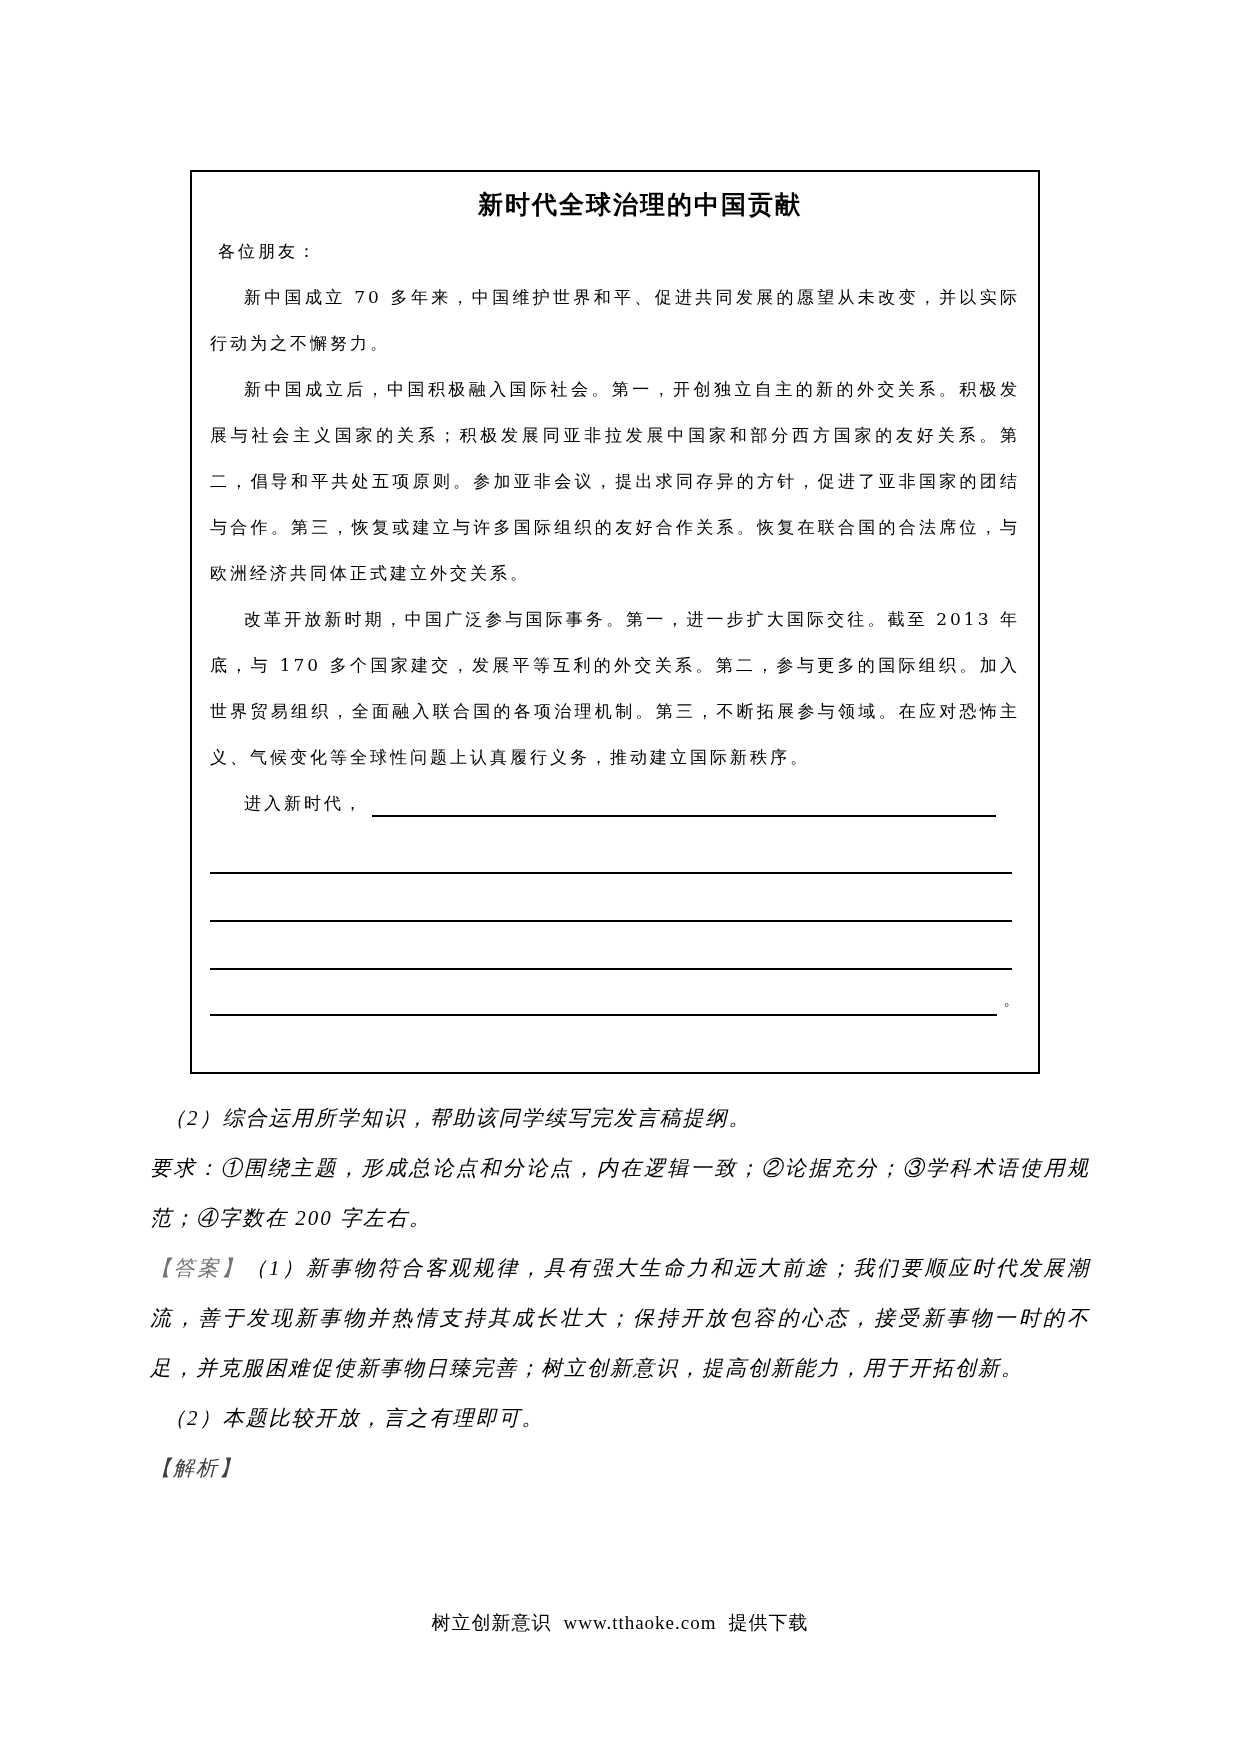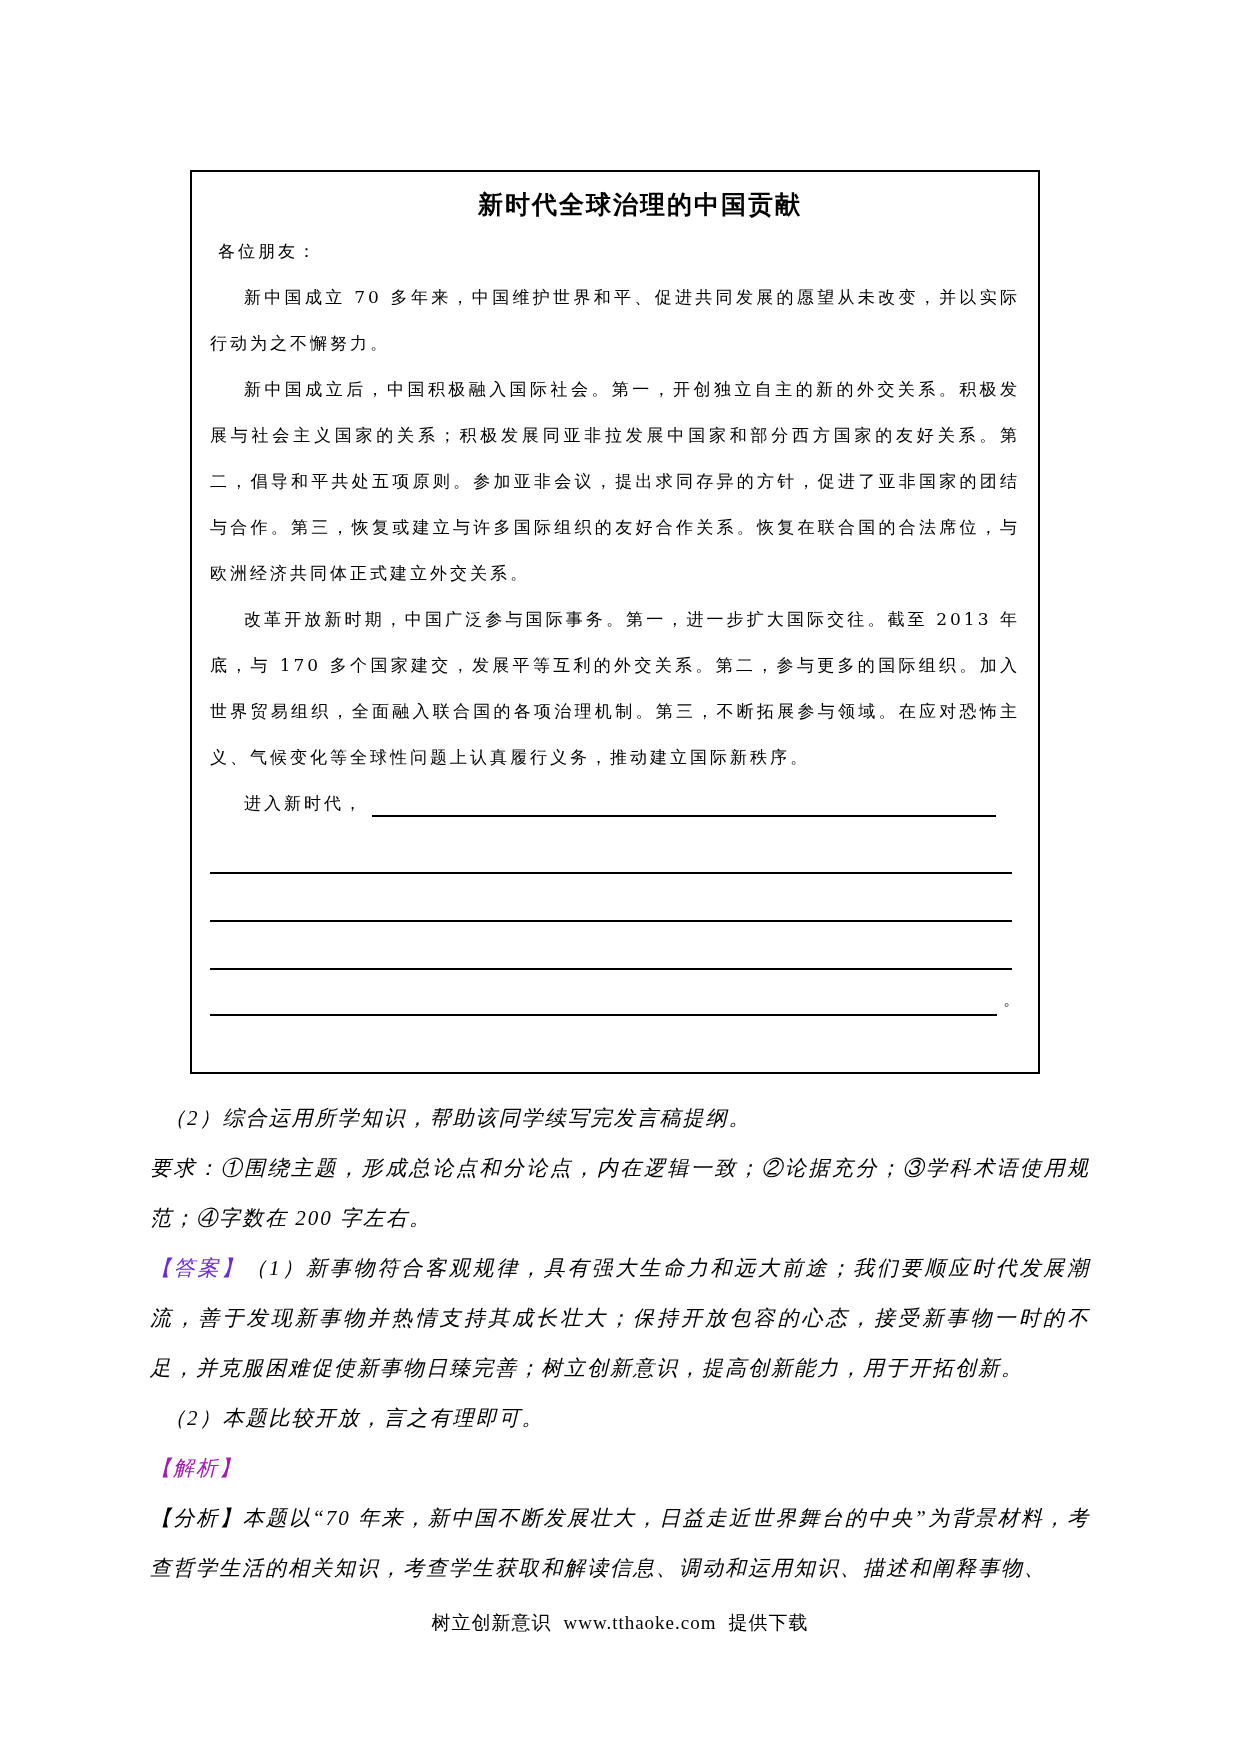--- a/index.html
+++ b/index.html
@@ -67,22 +67,22 @@
   .below-box {
     position: absolute;
     left: 150px; right: 150px; top: 1093px;
     font-size: 21px;
     line-height: 50px;
     letter-spacing: 2px;
     text-align: justify;
   }
   .below-box p { margin: 0; font-style: italic; }
   .indent-sm { text-indent: 14px; }
-  .answer-label { color: #6d28d9; }
-  .jiexi-label { color: #a21caf; }
+  .answer-label { color: #737373; }
+  .jiexi-label { color: #404040; }
 
   
   .page-footer {
     position: absolute;
     top: 1610px; left: 0;
     width: 100%;
     text-align: center;
     font-size: 19px;
     letter-spacing: 1px;
   }
@@ -112,20 +112,19 @@
       <span class="closing-period">。</span>
     </div>
   </div>
 
   <div class="below-box">
     <p class="indent-sm">（2）综合运用所学知识，帮助该同学续写完发言稿提纲。</p>
     <p>要求：①围绕主题，形成总论点和分论点，内在逻辑一致；②论据充分；③学科术语使用规范；④字数在 200 字左右。</p>
     <p><span class="answer-label">【答案】</span><span>（1）新事物符合客观规律，具有强大生命力和远大前途；我们要顺应时代发展潮流，善于发现新事物并热情支持其成长壮大；保持开放包容的心态，接受新事物一时的不足，并克服困难促使新事物日臻完善；树立创新意识，提高创新能力，用于开拓创新。</span></p>
     <p class="indent-sm">（2）本题比较开放，言之有理即可。</p>
     <p><span class="jiexi-label">【解析】</span></p>
-    <p><span>【分析】</span><span>本题以“70 年来，新中国不断发展壮大，日益走近世界舞台的中央”为背景材料，考查哲学生活的相关知识，考查学生获取和解读信息、调动和运用知识、描述和阐释事物、</span></p>
   </div>
 
   <div class="page-footer">
     <span>树立创新意识</span><span>www.tthaoke.com</span><span>提供下载</span>
   </div>
 
 </div>
 
 </body></html>

